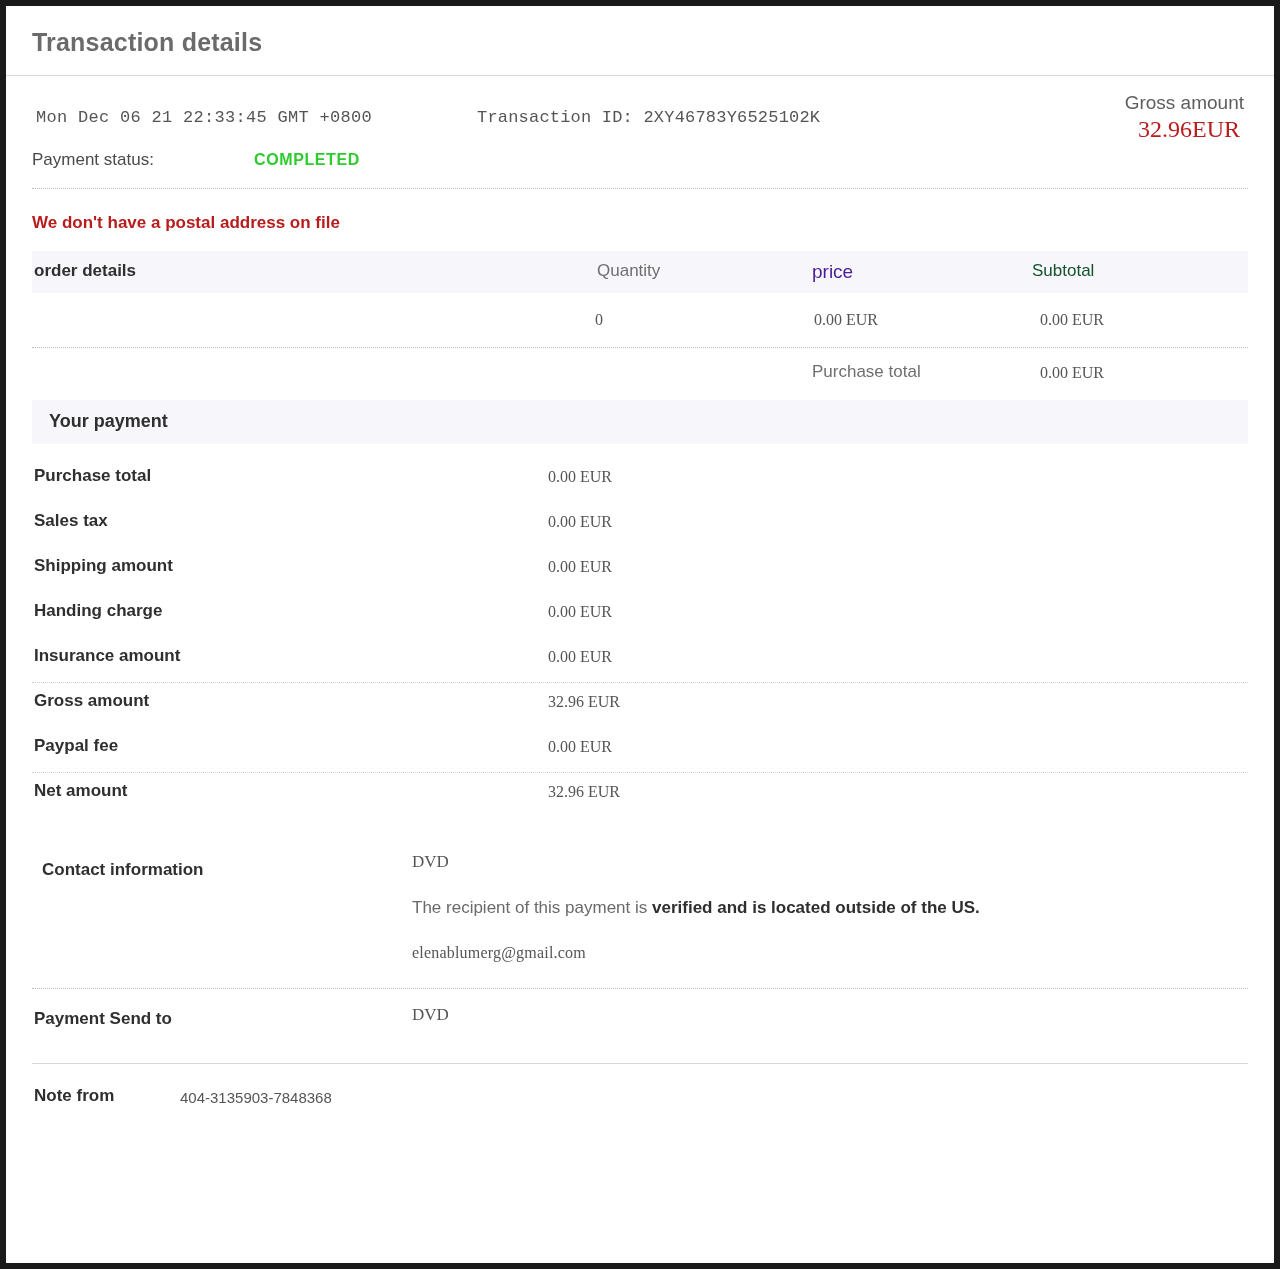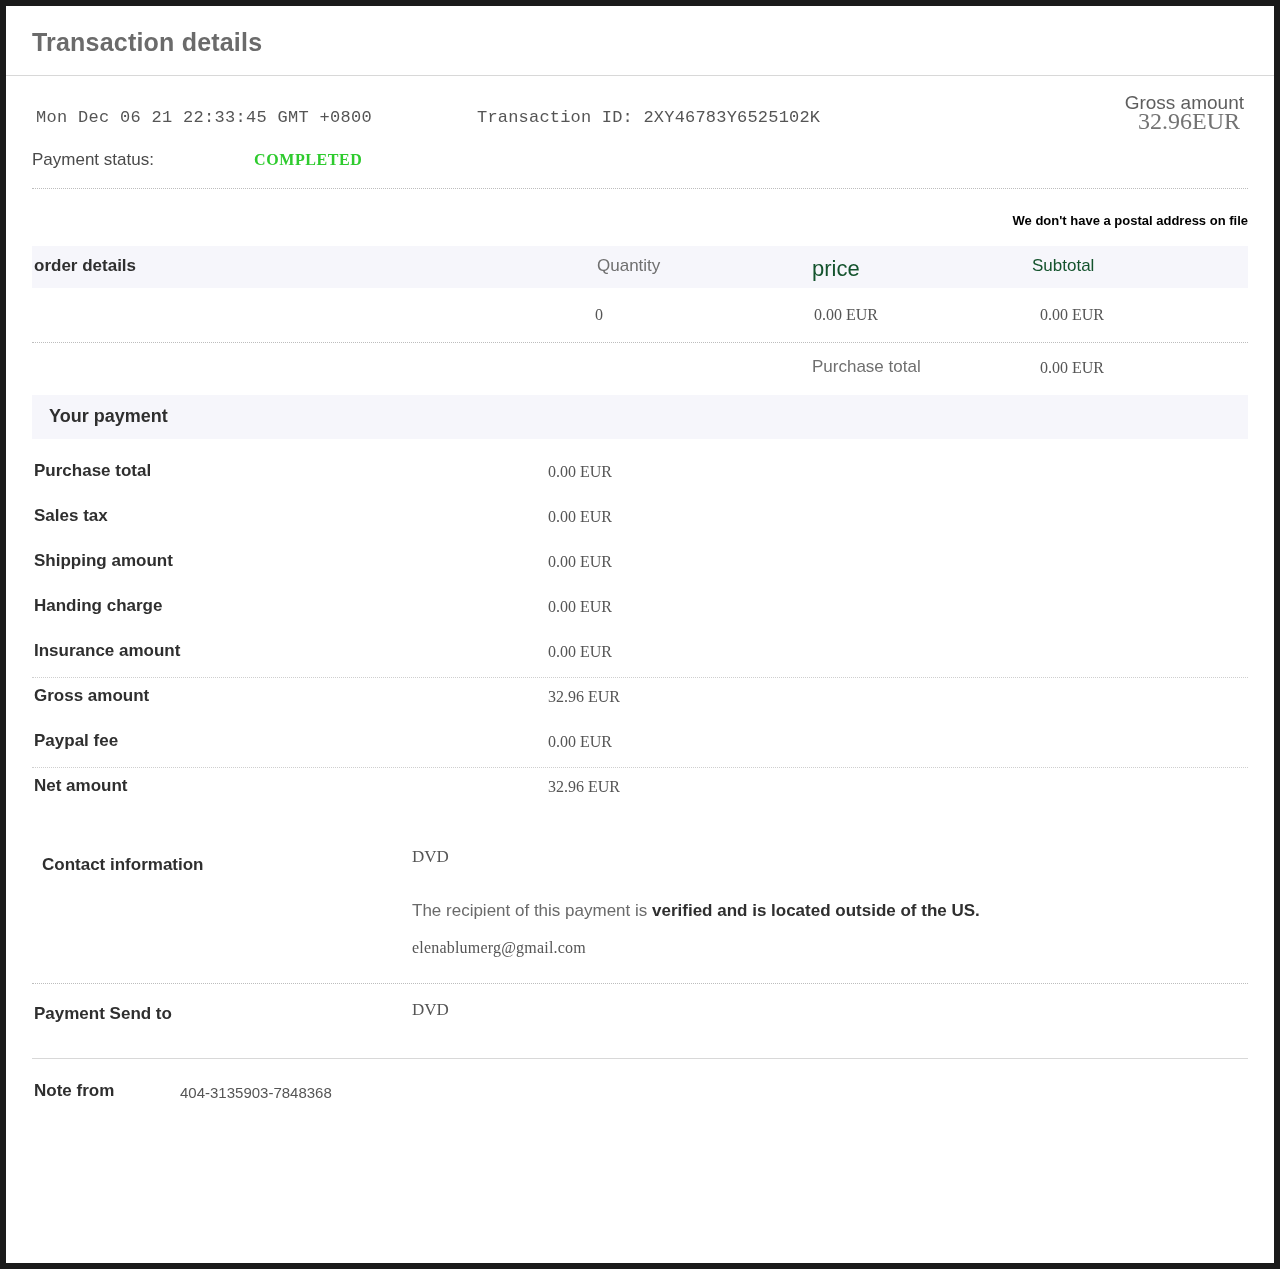--- a/index.html
+++ b/index.html
@@ -88,67 +88,66 @@
     color: #4a4a4a;
     position: relative;
     height: 24px;
   }
   .pay-status .lbl { position: absolute; left: 0; top: 0; }
   .pay-status .badge {
     position: absolute;
     left: 222px;
     top: 1px;
     color: #2ecb2e;
-    font-family: Liberation Serif, serif;
+    font-family: Liberation Sans, sans-serif;
     font-weight: bold;
     font-size: 16px;
     letter-spacing: 0.6px;
   }
   .gross-label {
     position: absolute;
     right: 4px;
     top: 16px;
     font-size: 19px;
     color: #5e5e5e;
   }
   .gross-value {
     position: absolute;
     right: 8px;
-    top: 32px;
+    top: 40px;
     font-family: "Liberation Serif", serif;
     font-size: 24px;
-    color: #737373;
+    color: #b91c1c;
   }
 
   
   .addr-note {
     padding: 24px 0 18px 0;
-    font-size: 13px;
+    font-size: 17px;
     font-weight: bold;
-    color: #000000;
-    text-align: right;
+    color: #b91c1c;
   }
 
   
   .order-head {
     background: #f6f6fb;
     height: 42px;
     position: relative;
   }
   .order-head .h-order {
     position: absolute; left: 2px; top: 10px;
     font-size: 17px; font-weight: bold; color: #2f2f2f;
   }
   .order-head .h-qty {
     position: absolute; left: 565px; top: 10px;
     font-size: 17px; color: #6f6f6f;
   }
   .order-head .h-price {
     position: absolute; left: 780px; top: 10px;
-    font-size: 22px; color: #14532d;
+    font-size: 19px; color: #4c1d95;
   }
   .order-head .h-sub {
     position: absolute; left: 1000px; top: 10px;
     font-size: 17px; color: #14532d;
   }
   .order-row {
     position: relative;
     height: 54px;
     font-family: "Liberation Serif", serif;
     font-size: 16px;
@@ -203,21 +202,21 @@
   }
   .contact .k {
     position: absolute; left: 10px; top: 42px;
     font-size: 17px; font-weight: bold; color: #2f2f2f;
   }
   .contact .c-name {
     position: absolute; left: 380px; top: 34px;
     font-family: "Liberation Serif", serif; font-size: 17px; color: #555;
   }
   .contact .c-verify {
-    position: absolute; left: 380px; top: 88px;
+    position: absolute; left: 380px; top: 80px;
     font-size: 17px; color: #6a6a6a;
   }
   .contact .c-verify b { color: #2f2f2f; }
   .contact .c-email {
     position: absolute; left: 380px; top: 126px;
     font-family: "Liberation Serif", serif; font-size: 16px; color: #555;
     letter-spacing: 0.2px;
   }
 
   .sendto2 {

